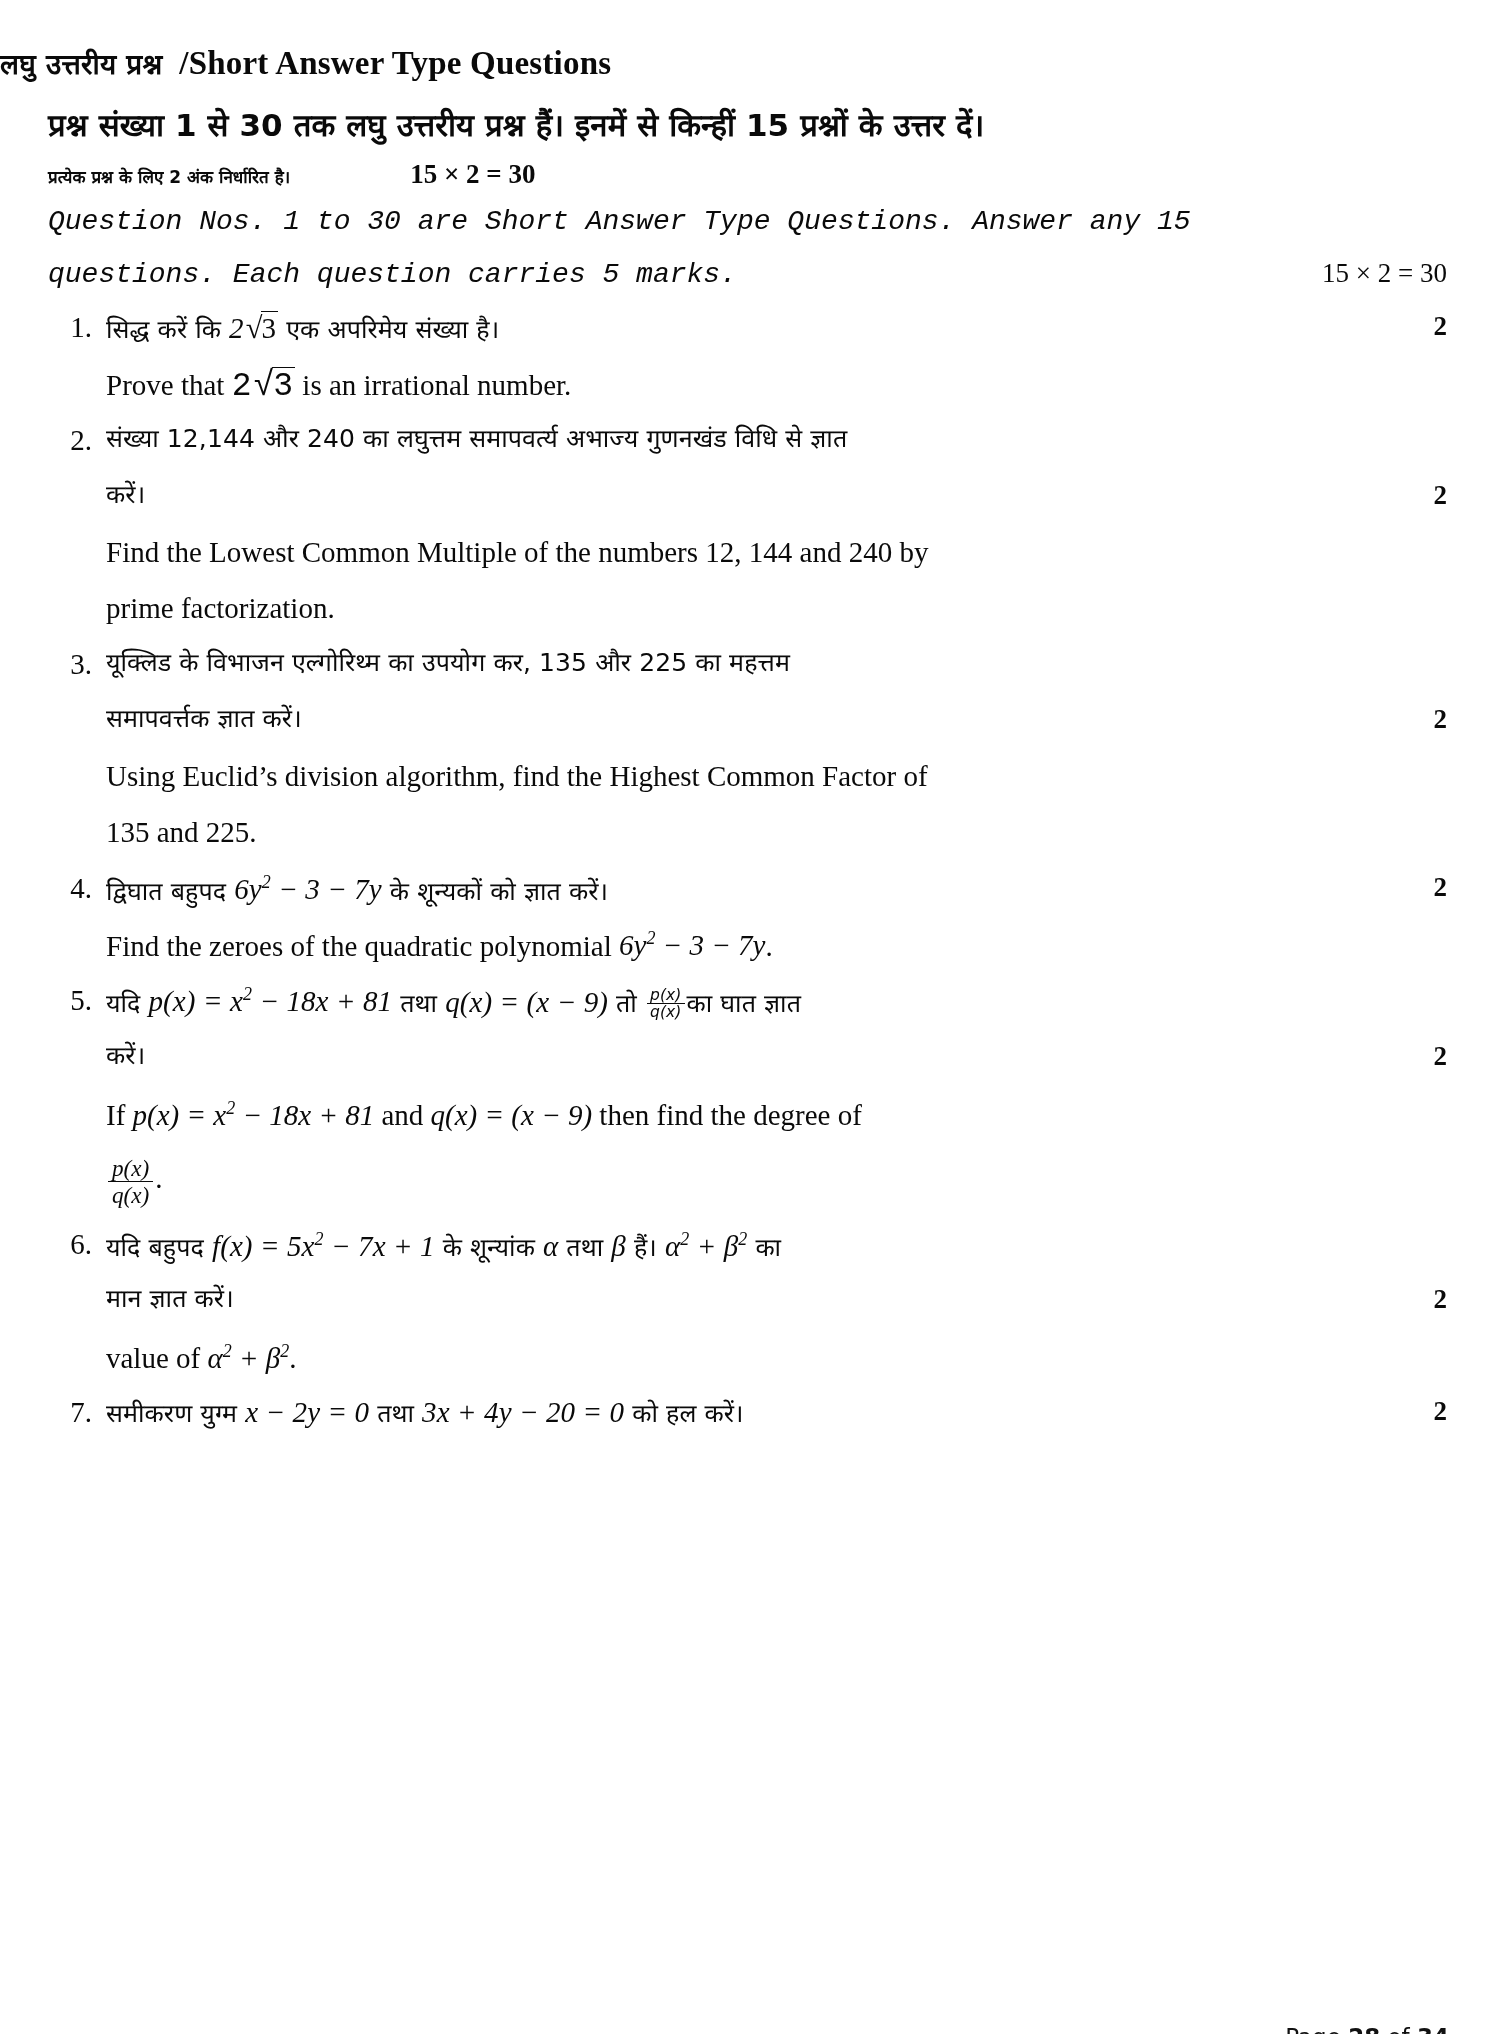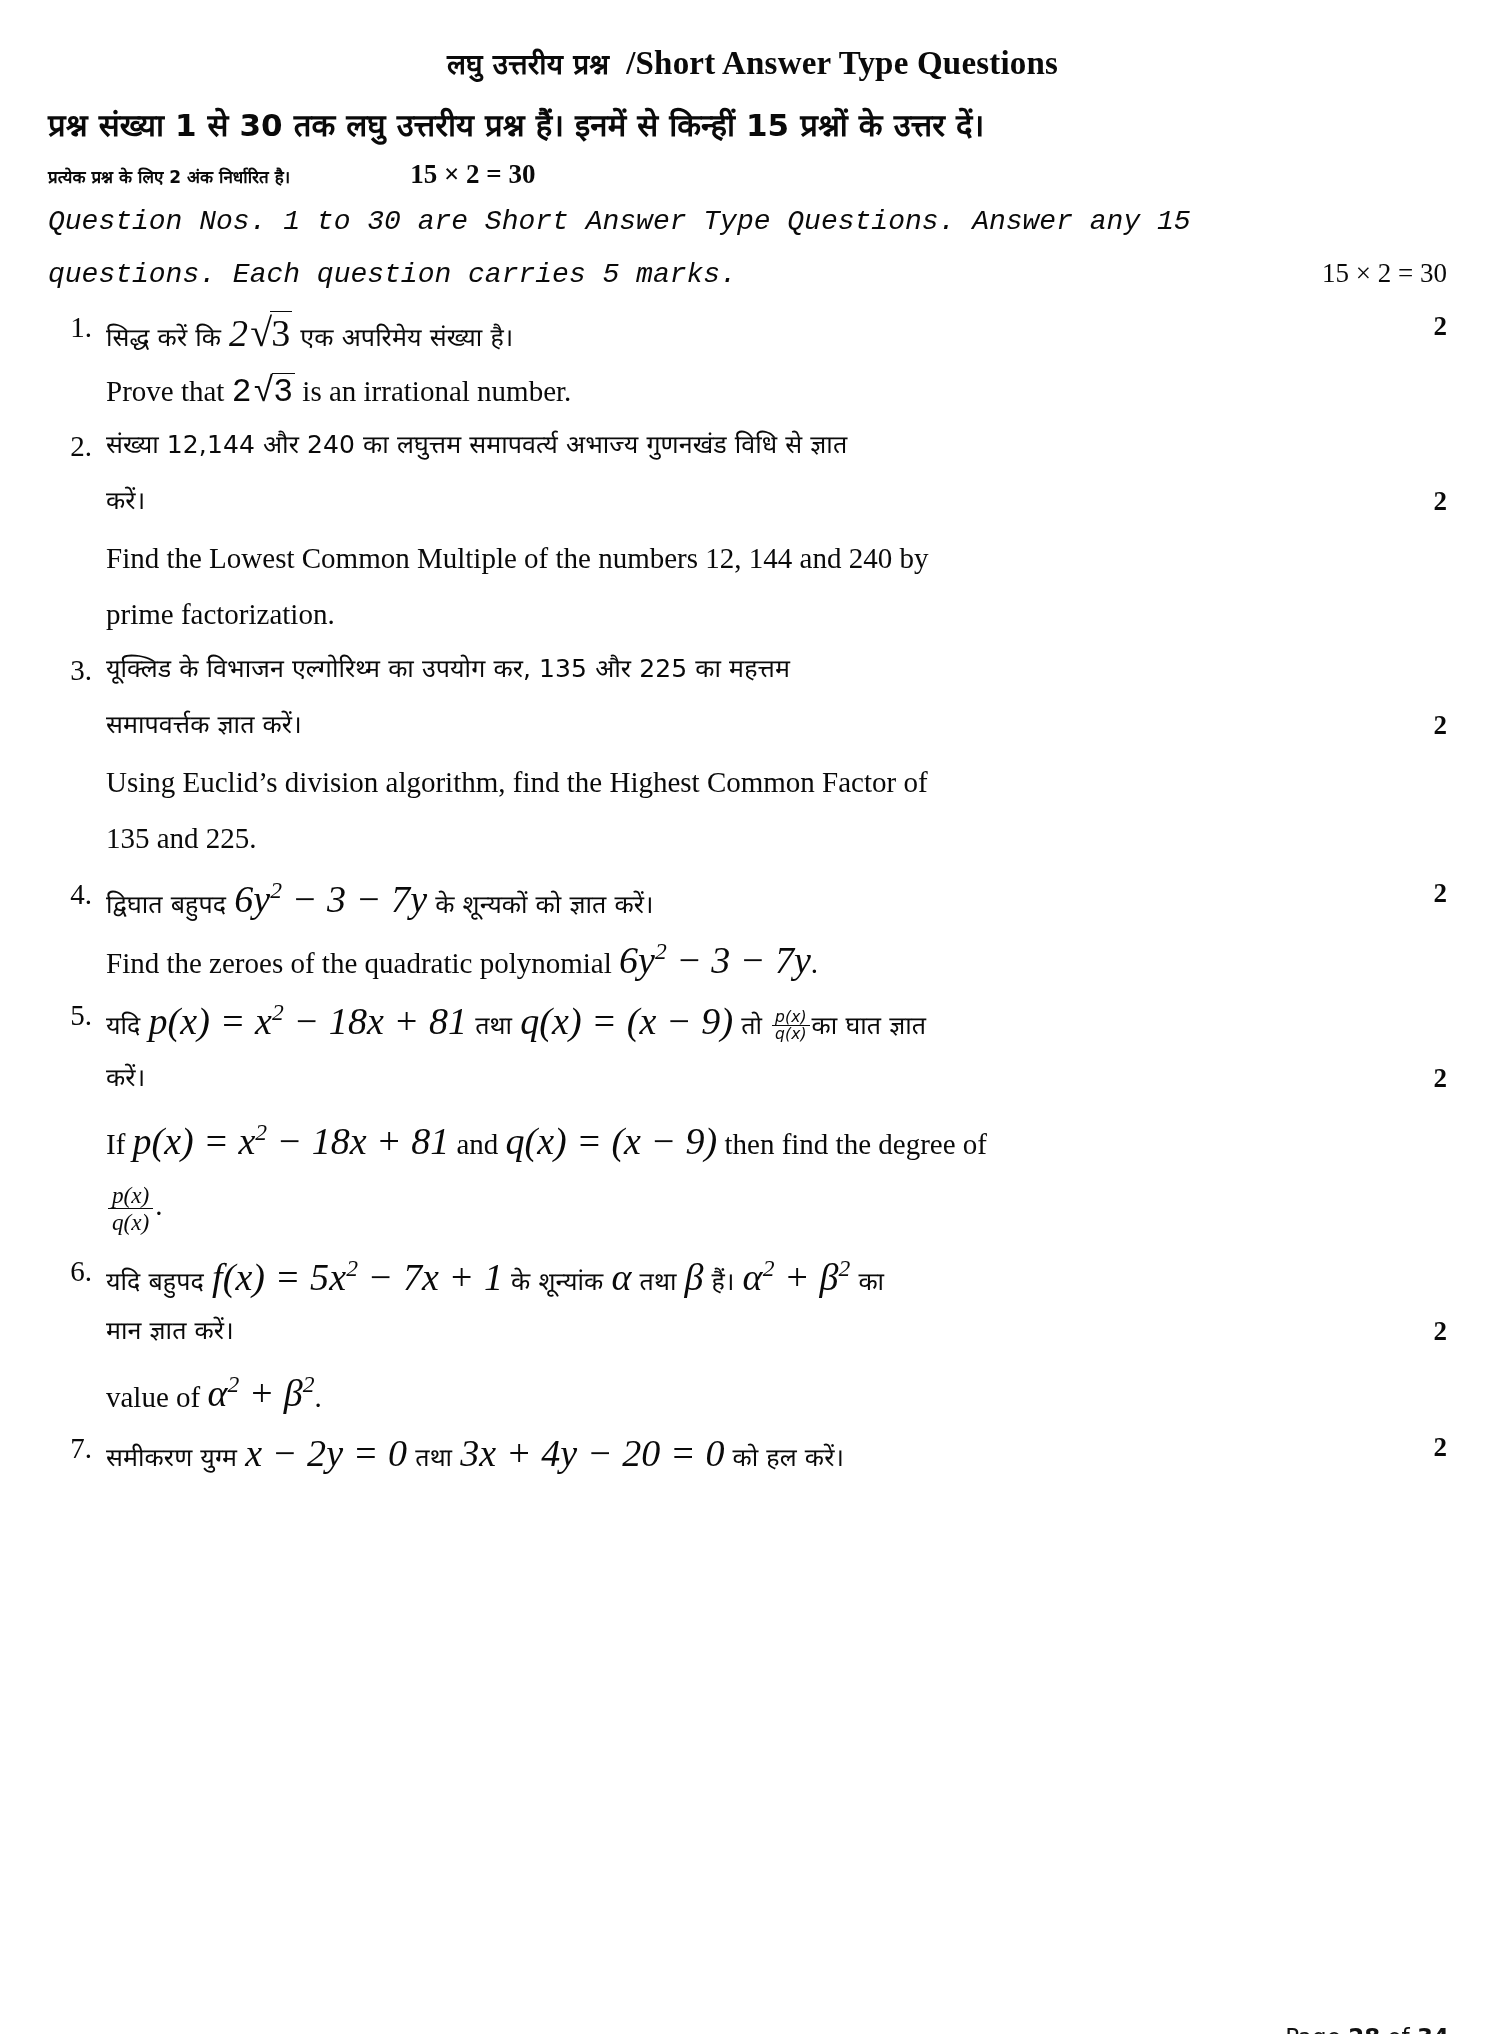--- a/index.html
+++ b/index.html
@@ -18,21 +18,20 @@
   .page {
     position: relative;
     width: 1505px;
     height: 2034px;
     box-sizing: border-box;
     padding: 0;
   }
 
   
   .title-row {
-    text-align: center;
     margin-top: 44px;
   }
   .title {
     font-size: 33px;
     font-weight: bold;
     letter-spacing: 0.2px;
     display: inline-block;
   }
   .title .hi {
     font-family: "DejaVu Sans", sans-serif;
@@ -141,21 +140,21 @@
     font-weight: bold;
     font-size: 27px;
     padding-left: 10px;
   }
   .mark.empty { visibility: hidden; }
 
   
   .math {
     font-family: "Liberation Serif", serif;
     font-style: italic;
-    font-size: 38px;
+    font-size: 29px;
   }
   .mathn {
     font-family: Liberation Mono, monospace;
     font-style: normal;
     font-size: 33px;
   }
   sup.pw {
     font-size: 0.62em;
     vertical-align: super;
     font-style: italic;

